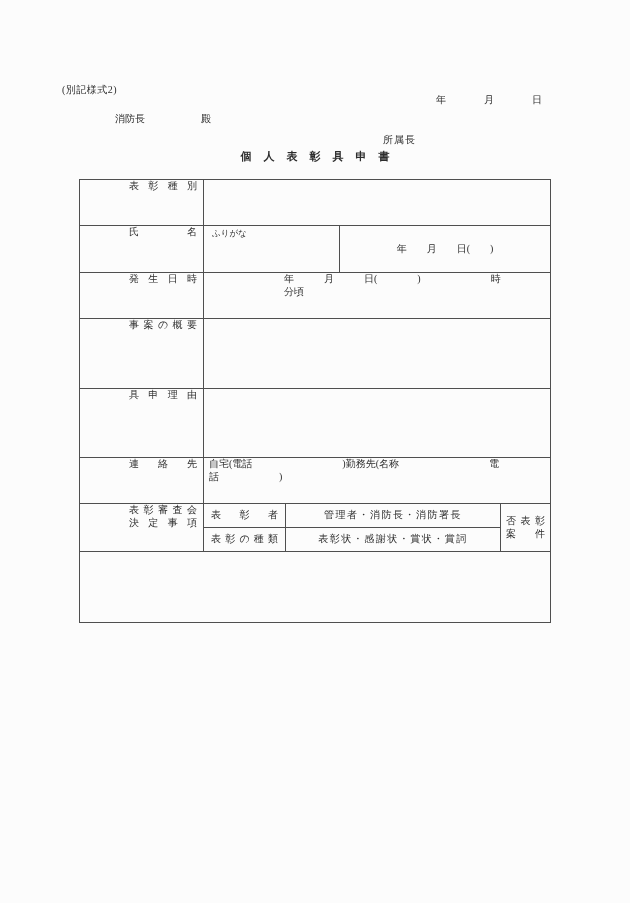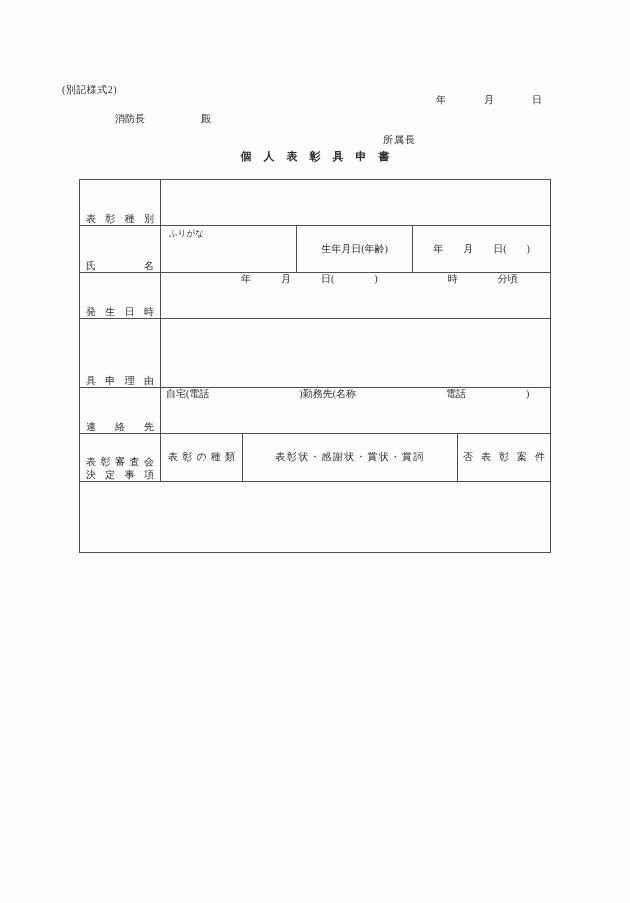--- a/index.html
+++ b/index.html
@@ -33,22 +33,23 @@
     position: absolute; left: 79px; top: 179px; width: 472px;
     border: 1px solid #4f4f4f;
   }
   .row { display: flex; border-bottom: 1px solid #4f4f4f; }
   .row:last-child { border-bottom: none; }
   .h46 { height: 46px; } .h47 { height: 47px; } .h48 { height: 48px; }
   .h69 { height: 69px; } .h70 { height: 70px; }
   .label-cell {
     width: 81px; min-width: 81px;
     border-right: 1px solid #4f4f4f;
-    display: flex; align-items: flex-end;
+    display: flex; align-items: flex-start;
     padding: 0 6px;
+    margin-left: 43px;
   }
   .jtext { width: 100%; text-align: justify; text-align-last: justify; }
   .content-cell { flex: 1; display: flex; align-items: flex-start; }
   .pad-left-80 { padding-left: 80px; }
   .pad-left-5 { padding-left: 5px; }
   .name-cell {
     width: 136px; min-width: 136px;
     border-right: 1px solid #4f4f4f;
     position: relative;
   }
@@ -102,37 +103,40 @@
       <div class="content-cell"></div>
     </div>
 
     <div class="row h47">
       <div class="label-cell">
         <div class="jtext">氏 名</div>
       </div>
       <div class="name-cell">
         <span class="furigana">ふりがな</span>
       </div>
-      <div class="birth-cell">
-        <span>生年月日(年齢)</span>
-      </div>
       <div class="date-cell">
         <span>年　　月　　日(　　)</span>
       </div>
     </div>
 
     <div class="row h46">
       <div class="label-cell">
         <div class="jtext">発 生 日 時</div>
       </div>
       <div class="content-cell pad-left-80">
         <span>年　　　月　　　日(　　　　)　　　　　　　時　　　　分頃</span>
       </div>
     </div>
 
+    <div class="row h70">
+      <div class="label-cell">
+        <div class="jtext">事 案 の 概 要</div>
+      </div>
+      <div class="content-cell"></div>
+    </div>
 
     <div class="row h69">
       <div class="label-cell">
         <div class="jtext">具 申 理 由</div>
       </div>
       <div class="content-cell"></div>
     </div>
 
     <div class="row h46">
       <div class="label-cell">
@@ -144,20 +148,26 @@
     </div>
 
     <div class="row h48">
       <div class="label-cell committee-label">
         <div class="jtext">
           <div>表彰審査会</div>
           <div>決 定 事 項</div>
         </div>
       </div>
       <div class="mid-cell">
+        <div class="subrow first">
+          <div class="sub-label">
+            <div class="jtext">表 彰 者</div>
+          </div>
+          <div class="sub-value">管理者・消防長・消防署長</div>
+        </div>
         <div class="subrow">
           <div class="sub-label">
             <div class="jtext">表 彰 の 種 類</div>
           </div>
           <div class="sub-value">表彰状・感謝状・賞状・賞詞</div>
         </div>
       </div>
       <div class="side-cell">
         <div class="jtext">否 表 彰 案 件</div>
       </div>

